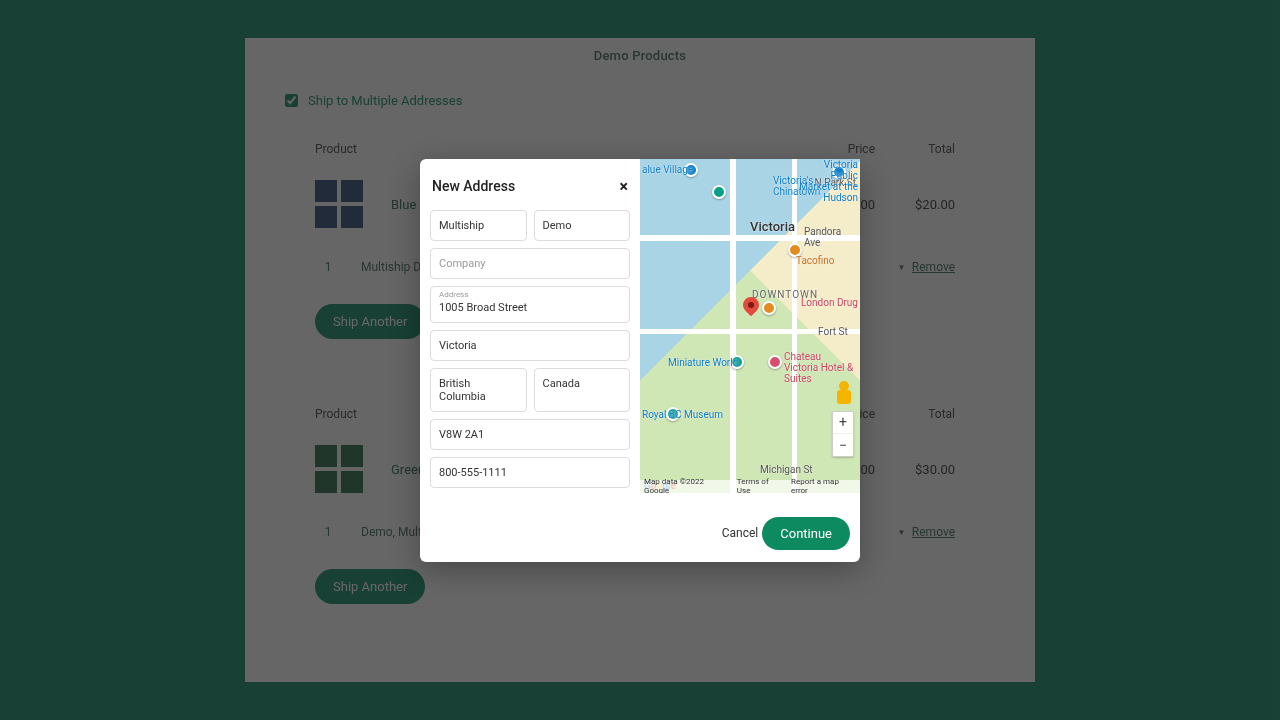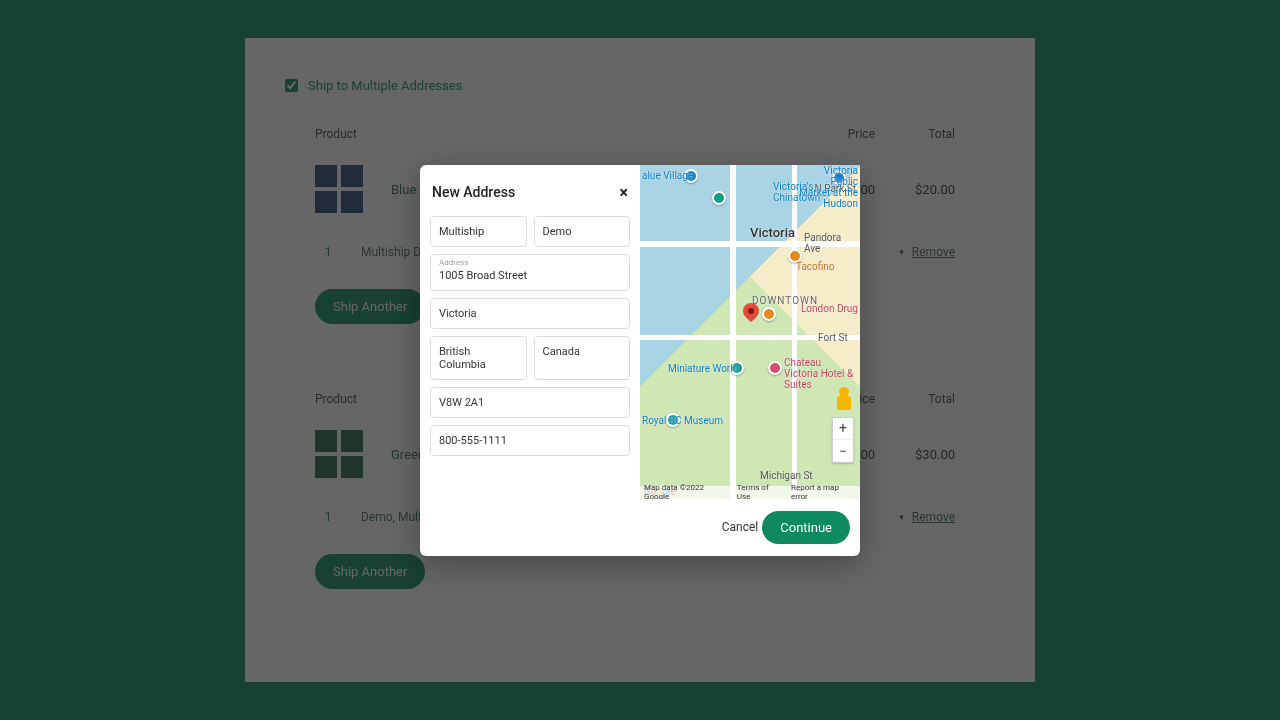--- a/index.html
+++ b/index.html
@@ -123,20 +123,21 @@
     padding: 12px 10px 12px 10px;
     display:flex; justify-content:flex-end; align-items:center; gap:0;
   }
   .btn-cancel { border:none; background:transparent; font-size:12px; color:#333; cursor:pointer; padding:6px 4px;}
   .btn-continue { border:none; background:#0d8a5f; color:#fff; font-size:13px; padding:9px 18px; border-radius:18px; cursor:pointer;}
 </style>
 </head>
 <body>
 
 <div class="page">
+  <h1>Demo Products</h1>
 
   <div class="ship-row">
     <input type="checkbox" checked="" style="">
     <span>Ship to Multiple Addresses</span>
   </div>
 
   <div class="tbl-head">
     <div class="col-prod">Product</div>
     <div class="col-price">Price</div>
     <div class="col-total">Total</div>
@@ -194,20 +195,21 @@
       <div class="form-side">
         <h2>
           <span>New Address</span>
           <span class="x">×</span>
         </h2>
 
         <div class="two">
           <div class="field-half">Multiship</div>
           <div class="field-half">Demo</div>
         </div>
+        <div class="field placeholder">Company</div>
         <div class="field with-label">
           <span class="float-label">Address</span>
           <span>1005 Broad Street</span>
         </div>
         <div class="field">Victoria</div>
         <div class="two">
           <div class="field-half">British Columbia</div>
           <div class="field-half">Canada</div>
         </div>
         <div class="field">V8W 2A1</div>

